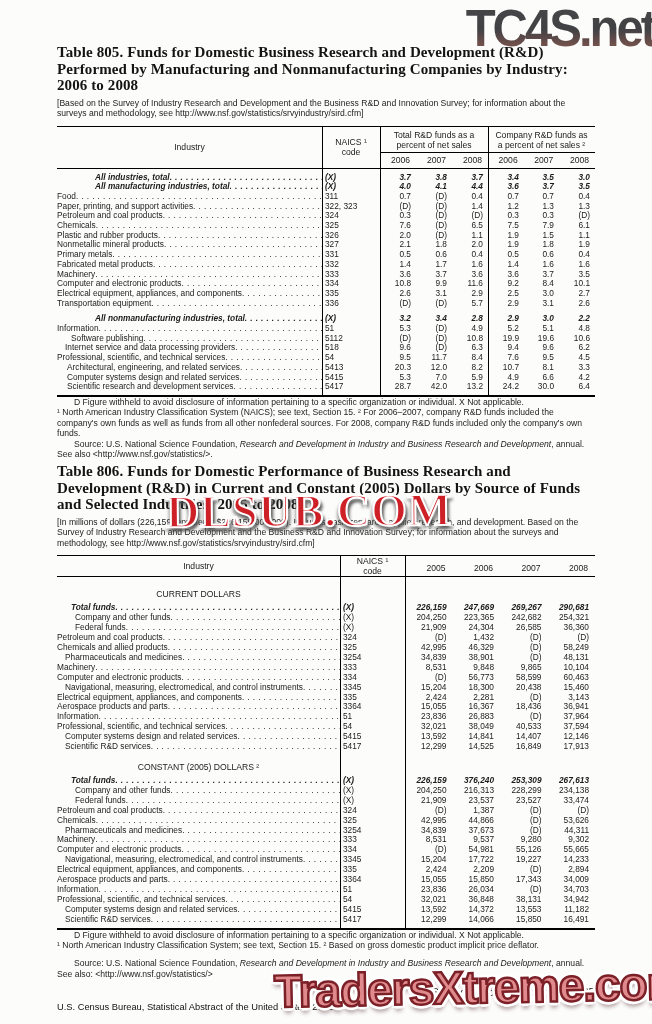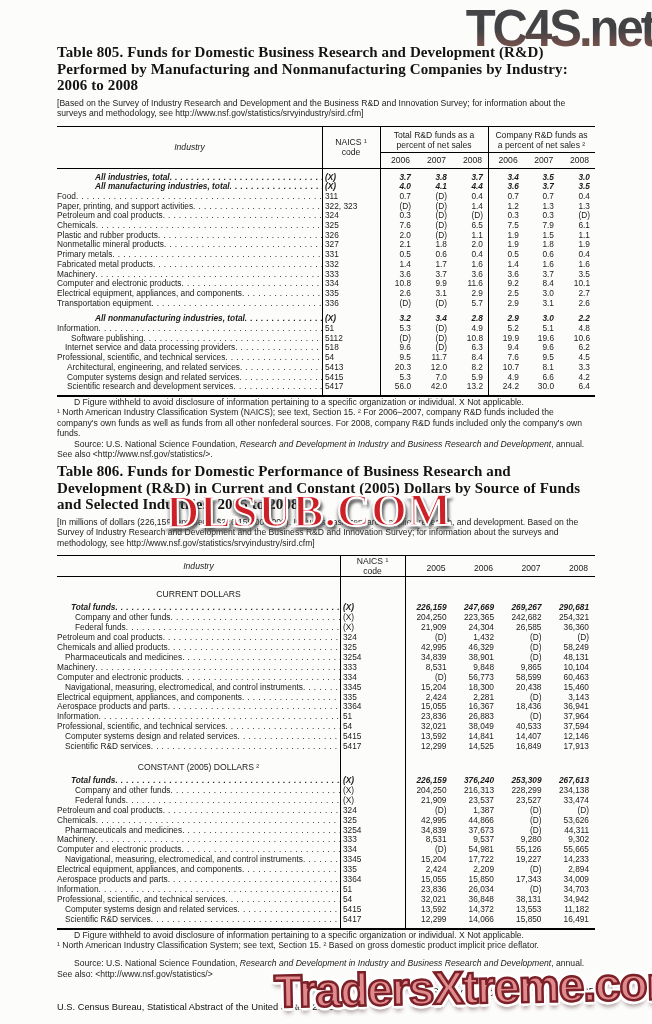--- a/index.html
+++ b/index.html
@@ -11,21 +11,21 @@
   .t-title{font-family:"Liberation Serif",serif;font-weight:bold;font-size:15px;
            line-height:16.5px;color:#141414;letter-spacing:.1px;}
   .t-note{font-size:8.6px;line-height:10.5px;margin-top:4px;color:#222;}
 
   
   .tblwrap{position:relative;border-top:1.6px solid #000;border-bottom:2px solid #000;margin-top:7px;}
   .vrule{position:absolute;top:0;bottom:0;width:1px;background:#000;}
 
   
   .thead{display:flex;border-bottom:1px solid #000;font-size:8.6px;line-height:10px;}
-  .th-ind{display:flex;align-items:center;justify-content:center;font-style:italic;}
+  .th-ind{display:flex;align-items:center;justify-content:center;}
   .t805 .th-ind{width:265px;} .t806 .th-ind{width:283px;}
   .th-naics{display:flex;flex-direction:column;align-items:center;justify-content:center;text-align:center;}
   .t805 .th-naics{width:58px;} .t806 .th-naics{width:65px;}
   .th-grp{display:flex;flex-direction:column;}
   .th-grp.g1{width:108px;} .th-grp.g2{width:107px;}
   .glabel{flex:1;border-bottom:1px solid #000;text-align:center;padding:3px 7px 2px;}
   .gyears{display:flex;height:15px;align-items:center;}
   .gyears span{flex:1;text-align:right;padding-right:6px;}
   .th-years{width:190px;display:flex;align-items:flex-end;padding-bottom:3px;box-sizing:border-box;}
   .th-years span{flex:1;text-align:right;padding-right:7px;}
@@ -389,21 +389,21 @@
             <span class="vc">4.9</span>
             <span class="vc">6.6</span>
             <span class="vc">4.2</span>
           </div>
           <div class="trow">
             <div class="lc" style="padding-left: 10px;">
               <span>Scientific research and development services</span>
               <span class="dots"></span>
             </div>
             <div class="nc">5417</div>
-            <span class="vc">56.0</span>
+            <span class="vc">28.7</span>
             <span class="vc">42.0</span>
             <span class="vc">13.2</span>
             <span class="vc">24.2</span>
             <span class="vc">30.0</span>
             <span class="vc">6.4</span>
           </div>
         </div>
     </div>
 
     <div class="fnblock">

